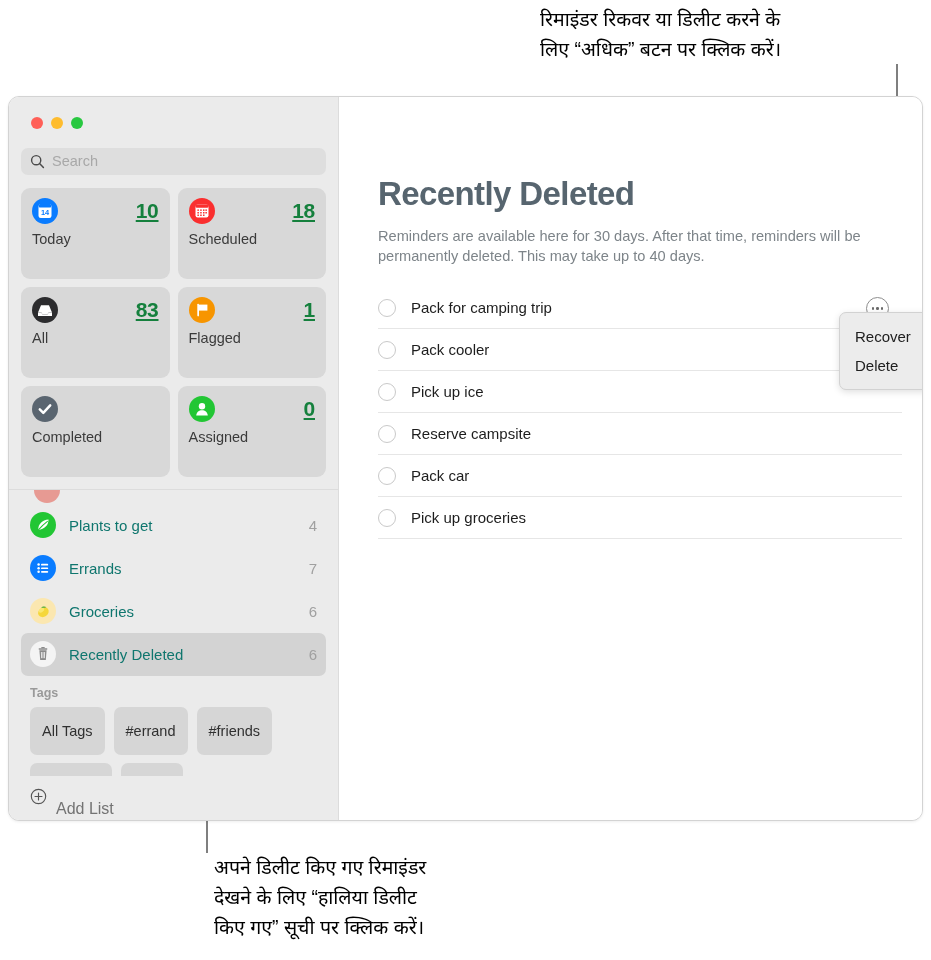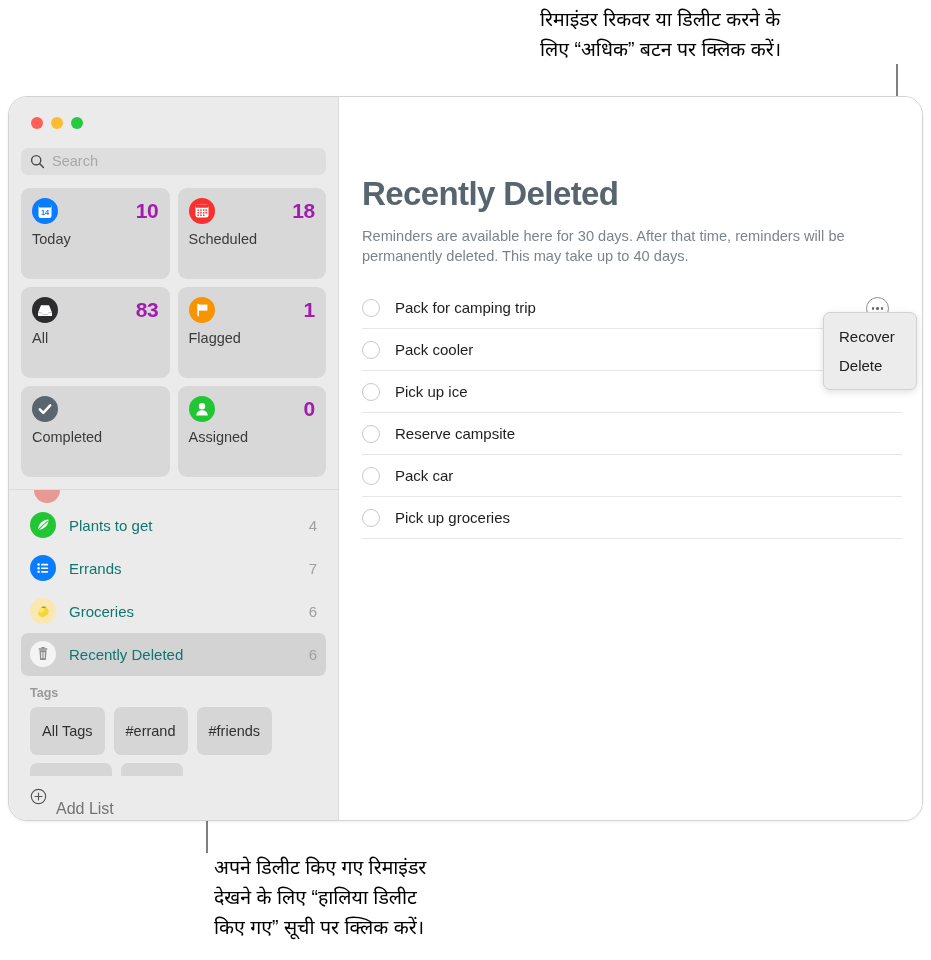--- a/index.html
+++ b/index.html
@@ -52,27 +52,28 @@
     height: 208px;
   }
 
   
   #app-window {
     position: absolute;
     left: 8px;
     top: 96px;
     width: 915px;
     height: 725px;
-    border-radius: 19px;
+    border-radius: 11px;
     background: #ffffff;
     border: 1px solid #d3d3d3;
     box-sizing: border-box;
     overflow: hidden;
     display: flex;
     box-shadow: 0 1px 3px rgba(0,0,0,0.07);
+    gap: 16px;
   }
 
   
   #sidebar {
     width: 330px;
     background: #ebebeb;
     flex: 0 0 330px;
     position: relative;
     display: flex;
     flex-direction: column;
@@ -129,22 +130,23 @@
     height: 28px;
   }
   .smart-icon {
     width: 26px; height: 26px; border-radius: 50%;
     display: flex; align-items: center; justify-content: center;
     flex: 0 0 26px;
   }
   .smart-count {
     font-size: 21px;
     font-weight: bold;
-    color: #a21caf;
+    color: #15803d;
     letter-spacing: -0.3px;
+    text-decoration: underline;
   }
   .smart-label {
     font-size: 14.5px;
     color: #3b3b3b;
     margin-top: 6px;
   }
 
   
   #lists-area {
     flex: 1 1 auto;

